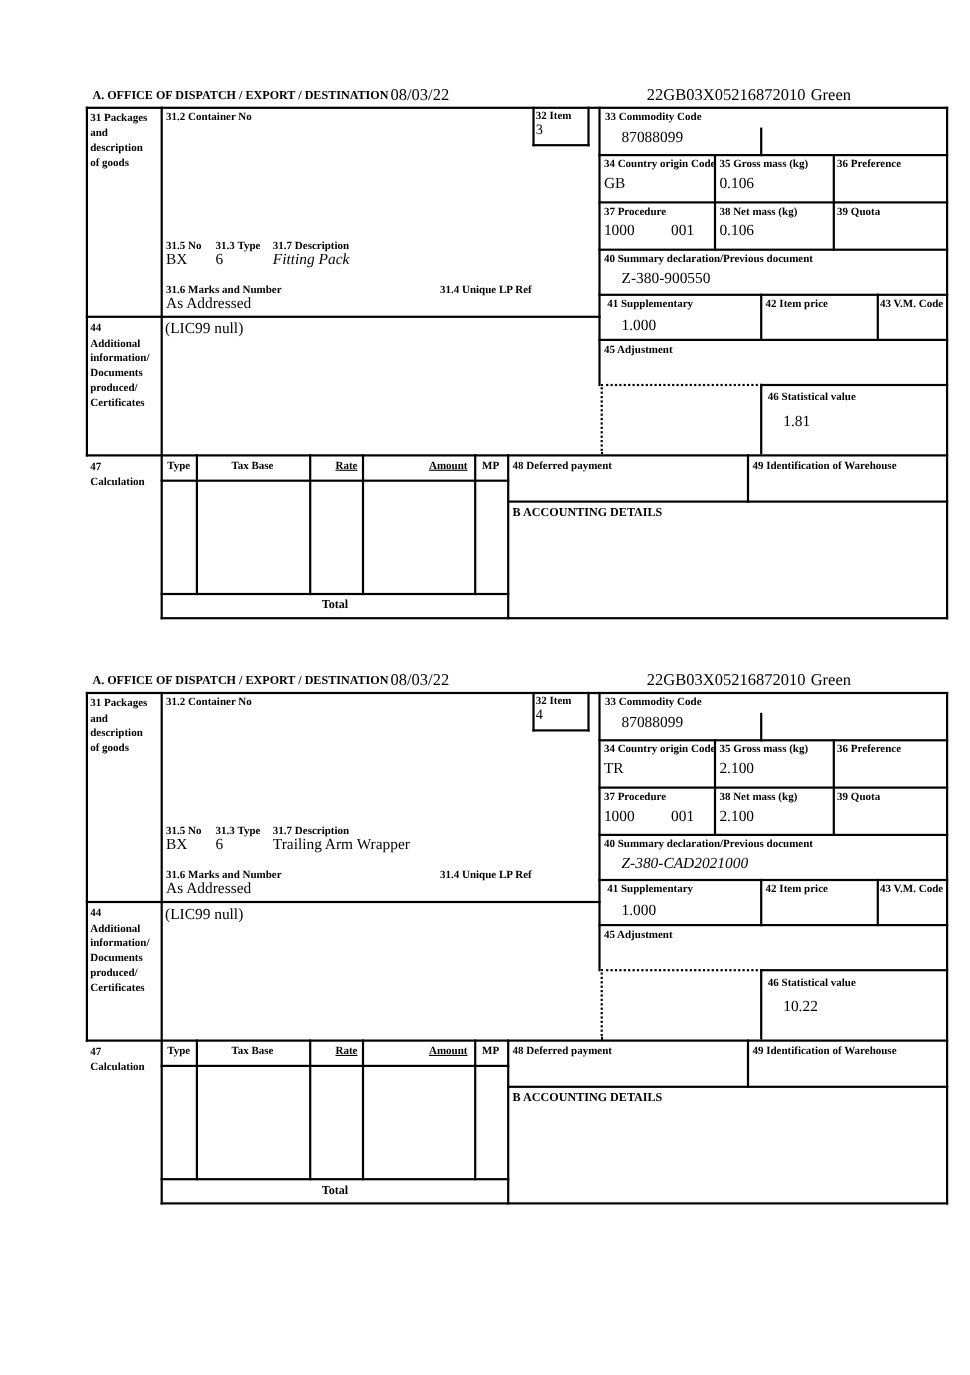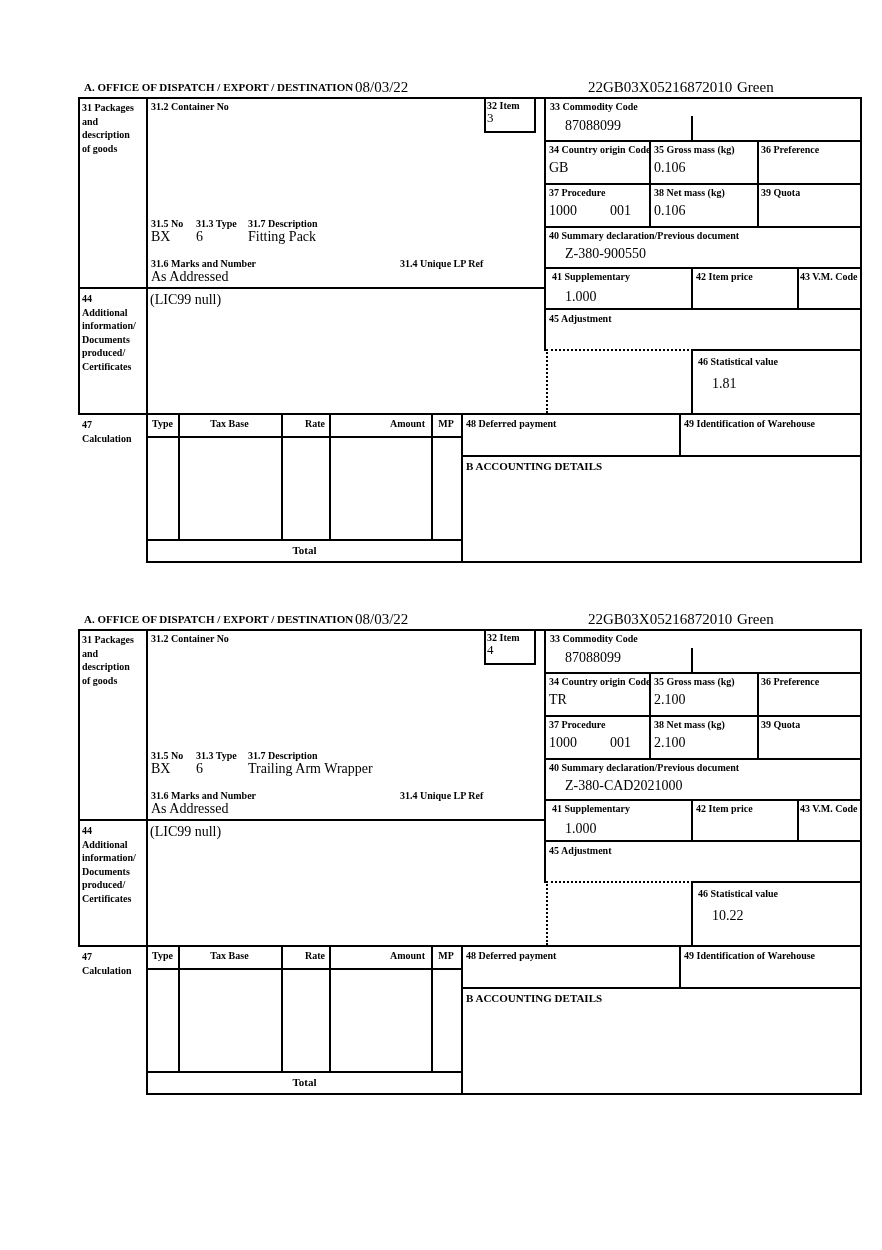--- a/index.html
+++ b/index.html
@@ -10,21 +10,21 @@
   .doth{position:absolute;border-top:2px dotted #000;height:0;background:none;}
   .dotv{position:absolute;border-left:2px dotted #000;width:0;background:none;}
   .t{position:absolute;white-space:nowrap;}
   .lbl{font-weight:bold;font-size:10px;line-height:12px;}
   .val{font-size:14px;line-height:16px;}
   .val13{font-size:13px;line-height:14px;}
   .big{font-size:15px;line-height:17px;}
   .b11{font-weight:bold;font-size:11px;line-height:13px;}
   .pre{white-space:pre-line;line-height:13.5px;}
   .ctr{text-align:center;}
-  .rgt{text-align:right;}
+  .rgt{text-align:right;text-decoration:underline;}
   .box32{position:absolute;border:2px solid #000;border-top:none;}
 </style>
 </head>
 <body>
 
 <div id="page">
 
 <section class="decl" style="top: 78px;">
 
   <div class="t b11" style="left:84px;top:3px;">A.  OFFICE OF DISPATCH / EXPORT / DESTINATION</div>
@@ -99,21 +99,21 @@
 
   <div class="t lbl" style="left:549px;top:235px;">45 Adjustment</div>
   <div class="t lbl" style="left:698px;top:278px;">46 Statistical value</div>
   <div class="t val" style="left:712px;top:298px;">1.81</div>
 
   <div class="t lbl" style="left:151px;top:140px;">31.5 No</div>
   <div class="t lbl" style="left:196px;top:140px;">31.3 Type</div>
   <div class="t lbl" style="left:248px;top:140px;">31.7 Description</div>
   <div class="t val" style="left:151px;top:151px;">BX</div>
   <div class="t val" style="left:196px;top:151px;">6</div>
-  <div class="t val" style="left:248px;top:151px;">Fitting Pack</div>
+  <div class="t val" style="left:248px;top:151px;font-style:italic;">Fitting Pack</div>
 
   <div class="t lbl" style="left:151px;top:180px;">31.6 Marks and Number</div>
   <div class="t lbl" style="left:400px;top:180px;">31.4 Unique LP Ref</div>
   <div class="t val" style="left:151px;top:191px;">As Addressed</div>
 
   <div class="t lbl pre" style="left:82px;top:214px;">44
 Additional
 information/
 Documents
 produced/
@@ -192,21 +192,21 @@
   <div class="t lbl" style="left:761px;top:66px;">36 Preference</div>
 
   <div class="t lbl" style="left:549px;top:109px;">37 Procedure</div>
   <div class="t val" style="left:549px;top:125px;">1000</div>
   <div class="t val" style="left:610px;top:125px;">001</div>
   <div class="t lbl" style="left:654px;top:109px;">38 Net mass (kg)</div>
   <div class="t val" style="left:654px;top:125px;">2.100</div>
   <div class="t lbl" style="left:761px;top:109px;">39 Quota</div>
 
   <div class="t lbl" style="left:549px;top:152px;">40 Summary declaration/Previous document</div>
-  <div class="t val" style="left:565px;top:168px;">Z-380-CAD2021000</div>
+  <div class="t val" style="left:565px;top:168px;font-style:italic;">Z-380-CAD2021000</div>
 
   <div class="t lbl" style="left:552px;top:193px;">41 Supplementary</div>
   <div class="t val" style="left:565px;top:211px;">1.000</div>
   <div class="t lbl" style="left:696px;top:193px;">42 Item price</div>
   <div class="t lbl" style="left:800px;top:193px;">43 V.M. Code</div>
 
   <div class="t lbl" style="left:549px;top:235px;">45 Adjustment</div>
   <div class="t lbl" style="left:698px;top:278px;">46 Statistical value</div>
   <div class="t val" style="left:712px;top:298px;">10.22</div>
 

